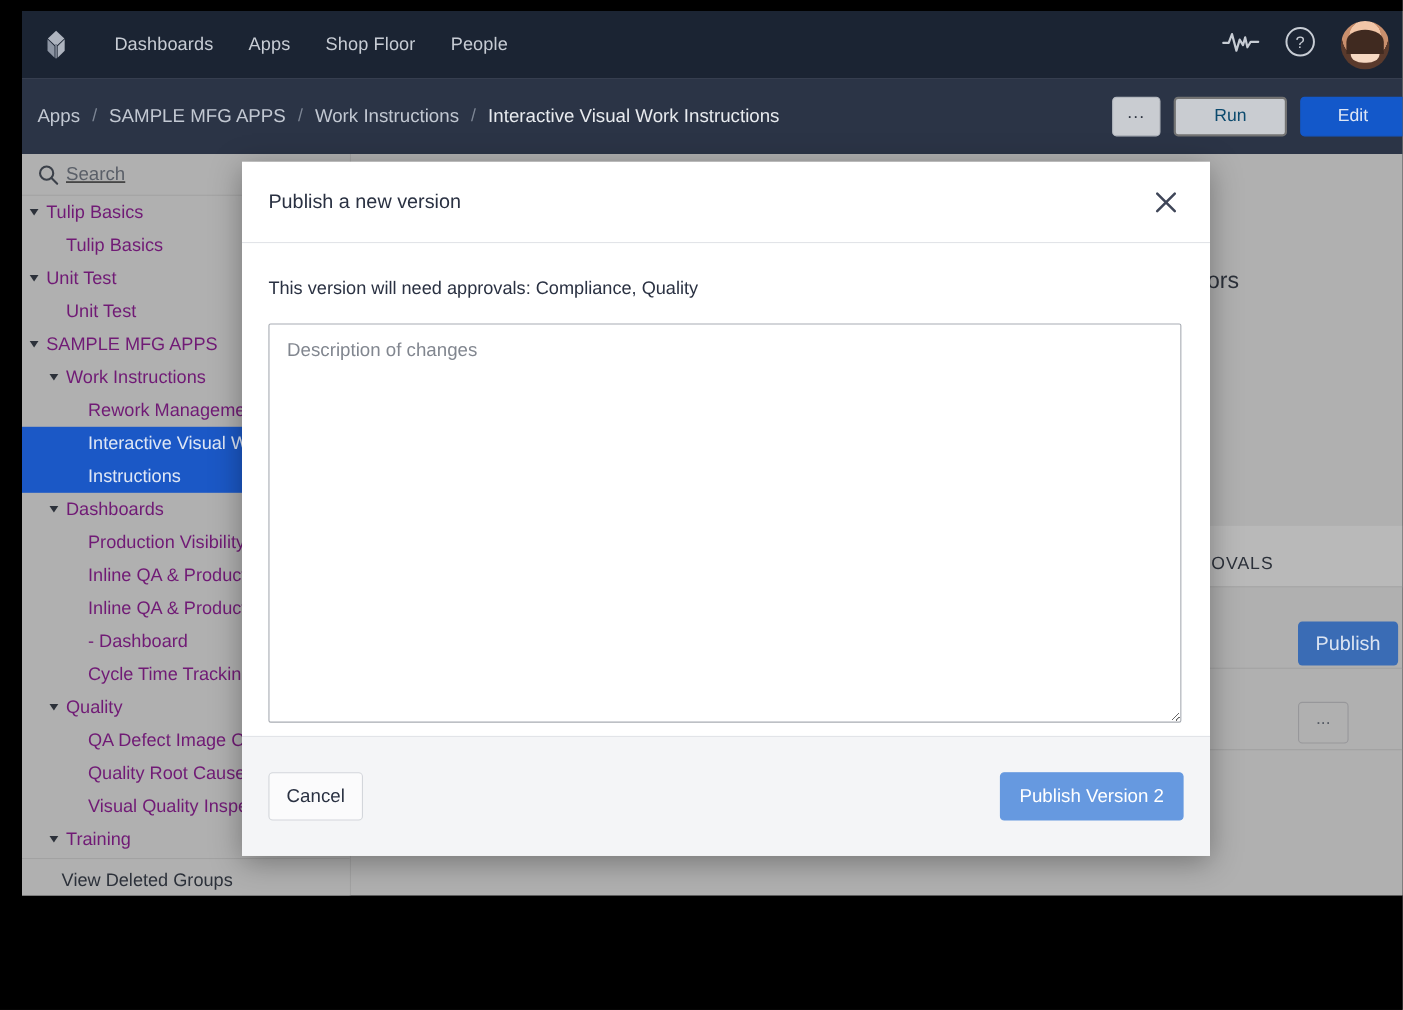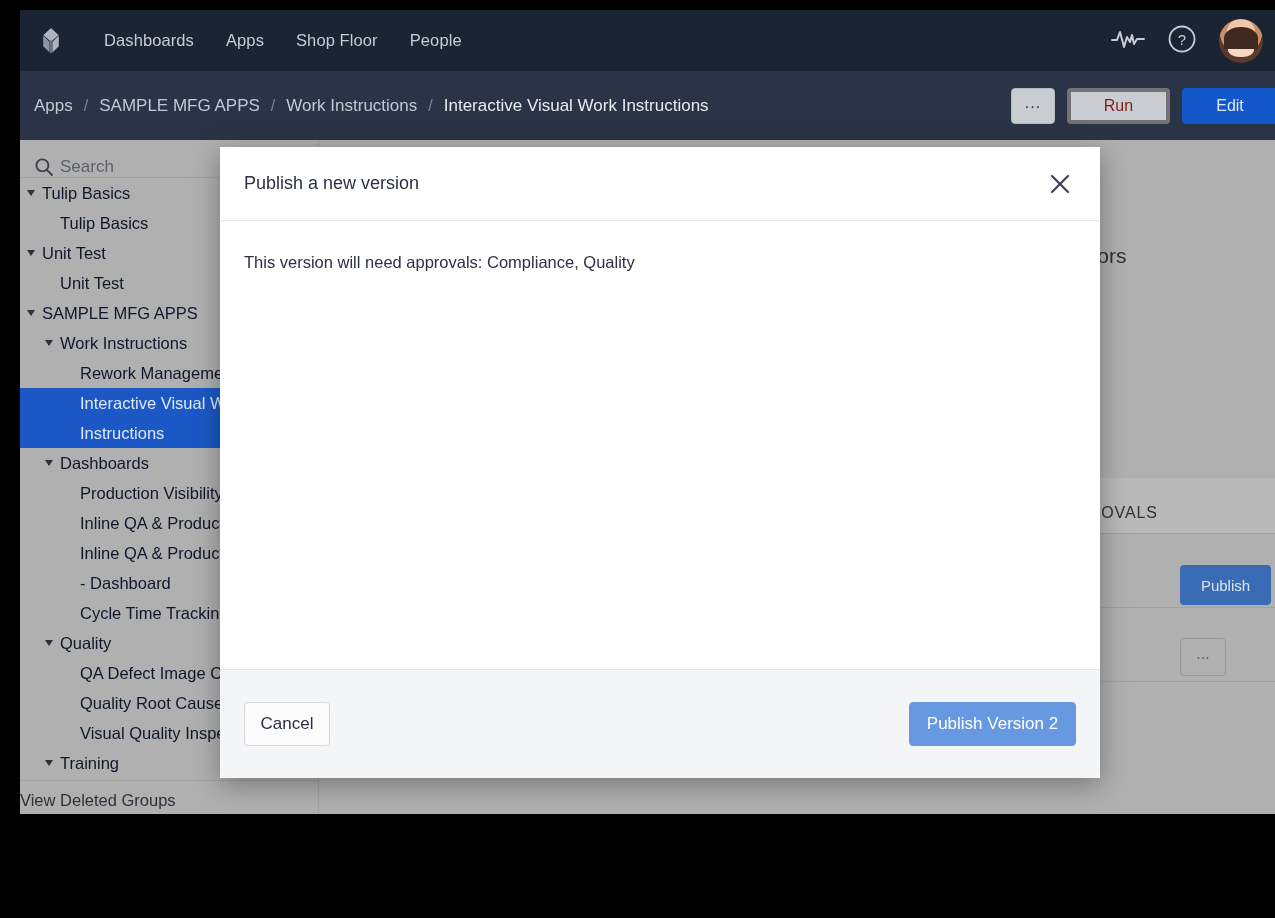--- a/index.html
+++ b/index.html
@@ -72,66 +72,66 @@
   .btn {
     font-family: "Liberation Sans", sans-serif;
     border-radius: 4px; font-size: 16px; cursor: default;
     display: flex; align-items: center; justify-content: center;
   }
   #btn-more {
     width: 44px; height: 36px; background: #c9ccd1; color: #2e3440;
     border: 1px solid #b4b8bf; letter-spacing: 1px; padding-bottom: 6px;
   }
   #btn-run {
-    width: 103px; height: 36px; background: #c9ccd1; color: #7f1d1d;
-    border: 4px solid #737373;
+    width: 103px; height: 36px; background: #c9ccd1; color: #0c4a6e;
+    border: 2px solid #737373;
   }
   #btn-edit {
     width: 96px; height: 36px; background: #1358ca; color: #dfe7f5;
     border: 1px solid #1358ca; margin-right: -3px;
   }
 
   
   #sidebar {
     position: absolute; left: 0; top: 130px;
     width: 298px; height: 754px;
     background: #b0b0b0;
     overflow: hidden;
   }
   #search-row {
-    height: 38px; display: flex; align-items: flex-end;
-    padding: 0 0 0 8px; border-bottom: 1px solid #a2a2a2;
+    height: 38px; display: flex; align-items: center;
+    padding: 0 0 0 8px; border-bottom: 1px solid #a2a2a2; text-decoration: underline;
   }
   #search-icon { width: 32px; display:flex; align-items:center; justify-content:center; }
   #search-ph { color: #5a5f68; font-size: 17px; }
 
   .tree-item {
     display: flex; align-items: flex-start;
-    font-size: 16.5px; color: #0f172a;
+    font-size: 16.5px; color: #701a75;
     line-height: 30px; white-space: pre-wrap;
   }
   .tree-item.grp { font-weight: 400; }
   .caret {
     width: 0; height: 0; flex: none;
     border-left: 6px solid #2c313a; border-top: 4.5px solid transparent;
     border-bottom: 4.5px solid transparent; margin-top: 11px;
     transform: rotate(90deg);
   }
   .lvl0 { padding-left: 8px; }
   .lvl1 { padding-left: 26px; }
   .lvl2 { padding-left: 46px; }
   .lbl { margin-left: 8px; }
   .tree-item.leaf .lbl { margin-left: 14px; }
   .tree-item.selected {
     background: #1b58c6; color: #e2e9f6;
   }
   .tree-item.selected .lbl { color: #dfe7f5; }
   #deleted-groups {
     border-top: 1px solid #a2a2a2; margin-top: 2px;
-    font-size: 16.5px; color: #2c313a; line-height: 38px;
+    padding-left: 36px; font-size: 16.5px; color: #2c313a; line-height: 38px;
     font-weight: 400;
   }
 
   
   #main-pane {
     position: absolute; left: 298px; top: 130px;
     right: 0; bottom: 0; background: #b0b0b0;
     border-left: 1px solid #a2a2a2;
     overflow: hidden;
   }
@@ -151,21 +151,21 @@
     position: absolute; left: 735px; top: 364px;
     font-size: 16px; letter-spacing: .9px; color: #2c313a; white-space: nowrap;
   }
   #row-publish {
     position: absolute; left: 0; right: 0; top: 394px; height: 74px;
     border-bottom: 1px solid #a2a2a2;
   }
   #btn-publish-bg {
     position: absolute; left: 861px; top: 425px;
     width: 91px; height: 40px; background: #3a6cb5; color: #dbe4f2;
-    border-radius: 4px; font-size: 15px;
+    border-radius: 4px; font-size: 18px;
     display: flex; align-items: center; justify-content: center;
   }
   #row-more { position: absolute; left: 0; right: 0; top: 468px; height: 74px; border-bottom: 1px solid #a2a2a2; }
   #btn-more-bg {
     position: absolute; left: 861px; top: 498px;
     width: 46px; height: 38px; background: #b0b0b0; color: #555b64;
     border: 1px solid #97979a; border-radius: 4px; font-size: 16px;
     display: flex; align-items: center; justify-content: center; padding-bottom: 7px;
   }
   #circle-frag {
@@ -321,20 +321,21 @@
       <div id="modal-title">Publish a new version</div>
       <div id="modal-close">
         <svg width="22" height="22" viewBox="0 0 22 22">
           <line x1="3" y1="3" x2="19" y2="19" stroke="#3f4658" stroke-width="2.3" stroke-linecap="round"></line>
           <line x1="19" y1="3" x2="3" y2="19" stroke="#3f4658" stroke-width="2.3" stroke-linecap="round"></line>
         </svg>
       </div>
     </div>
     <div id="modal-body">
       <div id="approvals-line"><span>This version will need approvals: </span><b>Compliance, Quality</b></div>
+      <textarea id="desc-textarea" placeholder="Description of changes" style=""></textarea>
     </div>
     <div id="modal-footer">
       <div class="btn" id="btn-cancel">Cancel</div>
       <div class="btn" id="btn-publish-version">Publish Version 2</div>
     </div>
   </div>
 
 </div>
 
 </body></html>

